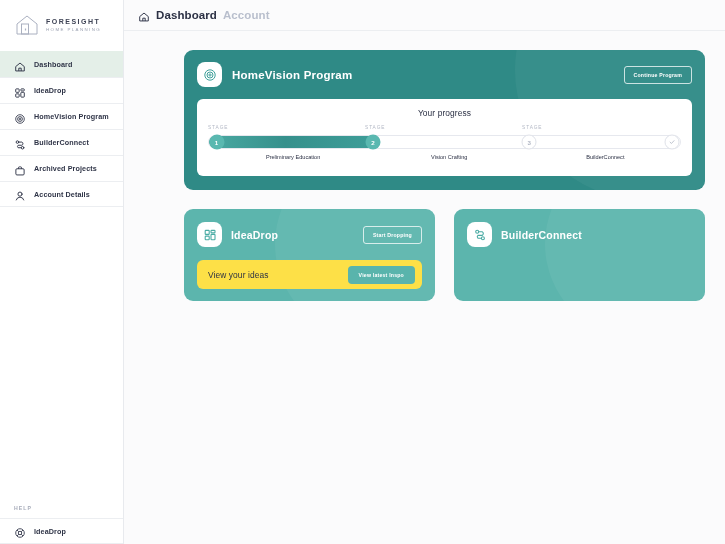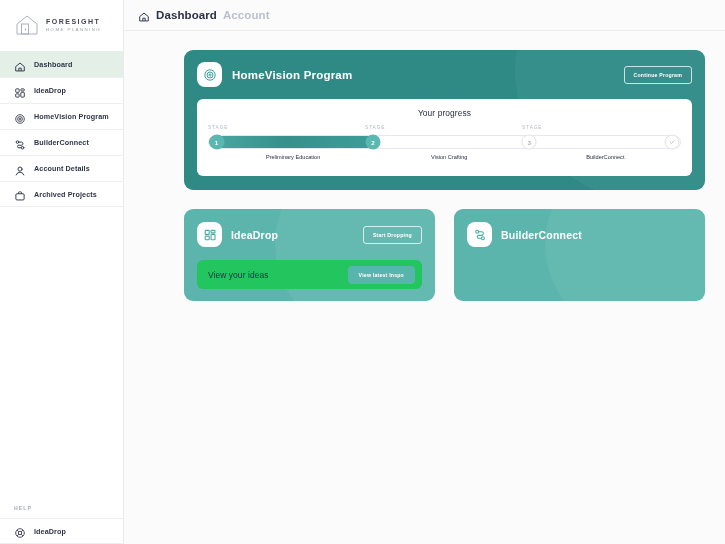--- a/index.html
+++ b/index.html
@@ -174,21 +174,21 @@
     font-size: 10.5px; font-weight: 700; letter-spacing: .2px;
   }
   .promo-body {
     position: relative; z-index: 2;
     color: #ffffff; font-size: 7.6px; font-weight: 400;
     line-height: 1.48; letter-spacing: .05px;
     margin-bottom: 18px;
   }
   .promo-foot {
     position: relative; z-index: 2; margin-top: auto;
-    background: #22c55e; border-radius: 6px;
+    background: #fde047; border-radius: 6px;
     height: 29px; padding: 0 7px 0 11px;
     display: flex; align-items: center;
   }
   .foot-label { font-size: 8.4px; font-weight: 400; color: #2b3044; letter-spacing: .1px; }
   .pill-btn {
     margin-left: auto; border: none; cursor: pointer;
     background: #59b4ac; color: #fff; border-radius: 4px;
     font-size: 5.2px; font-weight: 700; letter-spacing: .2px;
     padding: 6px 11px; font-family: inherit; white-space: nowrap;
   }
@@ -255,36 +255,36 @@
             <circle cx="4" cy="3.6" r="1.5"></circle>
             <circle cx="10" cy="10.2" r="1.5"></circle>
             <path d="M5.5 3.6 H9.2 A2 2 0 0 1 9.2 7.3 H4.8 A2 2 0 0 0 4.8 10.2 H8.5"></path>
           </svg>
         </span>
         <span class="nav-label">BuilderConnect</span>
       </div>
 
       <div class="nav-item">
         <span class="nav-ico">
+          <svg viewBox="0 0 14 14" fill="none" stroke="#2f3447" stroke-width="1.1" stroke-linejoin="round">
+            <rect x="2.2" y="4.4" width="9.6" height="7.2" rx="1.2"></rect>
+            <path d="M5.2 4.4 V3.2 A1 1 0 0 1 6.2 2.2 H7.8 A1 1 0 0 1 8.8 3.2 V4.4"></path>
+          </svg>
+        </span>
+        <span class="nav-label">Archived Projects</span>
+      </div>
+
+      <div class="nav-item">
+        <span class="nav-ico">
           <svg viewBox="0 0 14 14" fill="none" stroke="#2f3447" stroke-width="1.1" stroke-linecap="round">
             <circle cx="7" cy="4.8" r="2.4"></circle>
             <path d="M2.6 11.6 A4.6 4.6 0 0 1 11.4 11.6"></path>
           </svg>
         </span>
         <span class="nav-label">Account Details</span>
-      </div>
-
-      <div class="nav-item">
-        <span class="nav-ico">
-          <svg viewBox="0 0 14 14" fill="none" stroke="#2f3447" stroke-width="1.1" stroke-linejoin="round">
-            <rect x="2.2" y="4.4" width="9.6" height="7.2" rx="1.2"></rect>
-            <path d="M5.2 4.4 V3.2 A1 1 0 0 1 6.2 2.2 H7.8 A1 1 0 0 1 8.8 3.2 V4.4"></path>
-          </svg>
-        </span>
-        <span class="nav-label">Archived Projects</span>
       </div>
 
     </nav>
 
     <div class="nav-spacer"></div>
 
     <div class="help-title">HELP</div>
 
     <nav class="nav">
 

